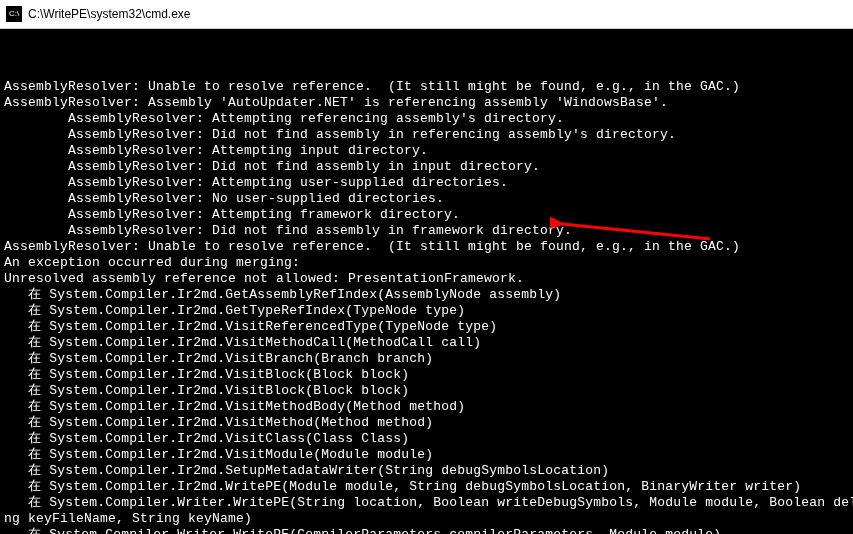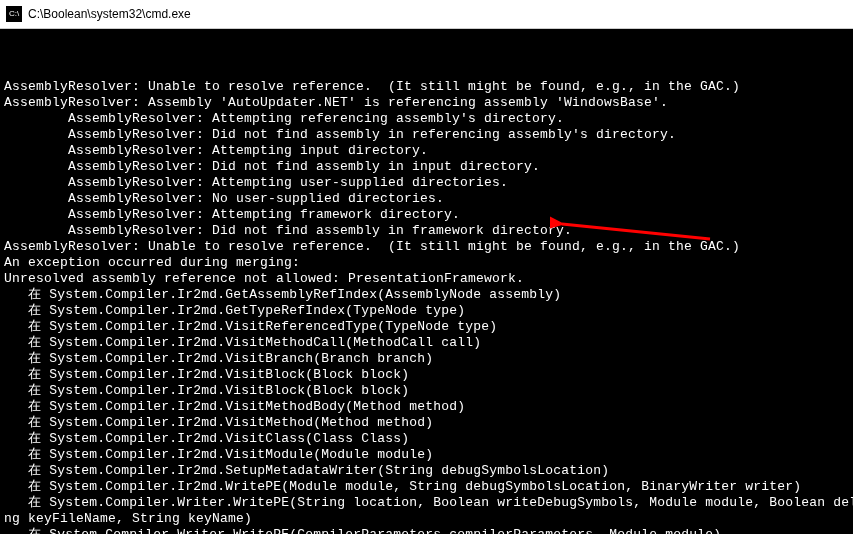--- a/index.html
+++ b/index.html
@@ -60,21 +60,21 @@
     font-family: sans-serif;
   }
 </style>
 </head>
 <body>
 
 <div class="title-bar">
   <div class="title-icon">
     <span>C:\</span>
   </div>
-  <span>C:\Boolean\system32\cmd.exe</span>
+  <span>C:\WritePE\system32\cmd.exe</span>
 </div>
 
 <div class="console">
   <div class="watermark"></div>
   <div id="console-lines"><div class="line">AssemblyResolver: Unable to resolve reference.  (It still might be found, e.g., in the GAC.)</div><div class="line">AssemblyResolver: Assembly 'AutoUpdater.NET' is referencing assembly 'WindowsBase'.</div><div class="line">        AssemblyResolver: Attempting referencing assembly's directory.</div><div class="line">        AssemblyResolver: Did not find assembly in referencing assembly's directory.</div><div class="line">        AssemblyResolver: Attempting input directory.</div><div class="line">        AssemblyResolver: Did not find assembly in input directory.</div><div class="line">        AssemblyResolver: Attempting user-supplied directories.</div><div class="line">        AssemblyResolver: No user-supplied directories.</div><div class="line">        AssemblyResolver: Attempting framework directory.</div><div class="line">        AssemblyResolver: Did not find assembly in framework directory.</div><div class="line">AssemblyResolver: Unable to resolve reference.  (It still might be found, e.g., in the GAC.)</div><div class="line">An exception occurred during merging:</div><div class="line">Unresolved assembly reference not allowed: PresentationFramework.</div><div class="line">   在 System.Compiler.Ir2md.GetAssemblyRefIndex(AssemblyNode assembly)</div><div class="line">   在 System.Compiler.Ir2md.GetTypeRefIndex(TypeNode type)</div><div class="line">   在 System.Compiler.Ir2md.VisitReferencedType(TypeNode type)</div><div class="line">   在 System.Compiler.Ir2md.VisitMethodCall(MethodCall call)</div><div class="line">   在 System.Compiler.Ir2md.VisitBranch(Branch branch)</div><div class="line">   在 System.Compiler.Ir2md.VisitBlock(Block block)</div><div class="line">   在 System.Compiler.Ir2md.VisitBlock(Block block)</div><div class="line">   在 System.Compiler.Ir2md.VisitMethodBody(Method method)</div><div class="line">   在 System.Compiler.Ir2md.VisitMethod(Method method)</div><div class="line">   在 System.Compiler.Ir2md.VisitClass(Class Class)</div><div class="line">   在 System.Compiler.Ir2md.VisitModule(Module module)</div><div class="line">   在 System.Compiler.Ir2md.SetupMetadataWriter(String debugSymbolsLocation)</div><div class="line">   在 System.Compiler.Ir2md.WritePE(Module module, String debugSymbolsLocation, BinaryWriter writer)</div><div class="line">   在 System.Compiler.Writer.WritePE(String location, Boolean writeDebugSymbols, Module module, Boolean delaySign, Stri</div><div class="line">ng keyFileName, String keyName)</div><div class="line">   在 System.Compiler.Writer.WritePE(CompilerParameters compilerParameters, Module module)</div></div>
   <svg class="arrow" style="left:550px; top:180px;" width="170" height="40">
     <defs>
       <marker id="ahead" markerWidth="10" markerHeight="8" refX="1" refY="4" orient="auto">
         <polygon points="10 0, 0 4, 10 8" fill="#ff0000"></polygon>
       </marker>

